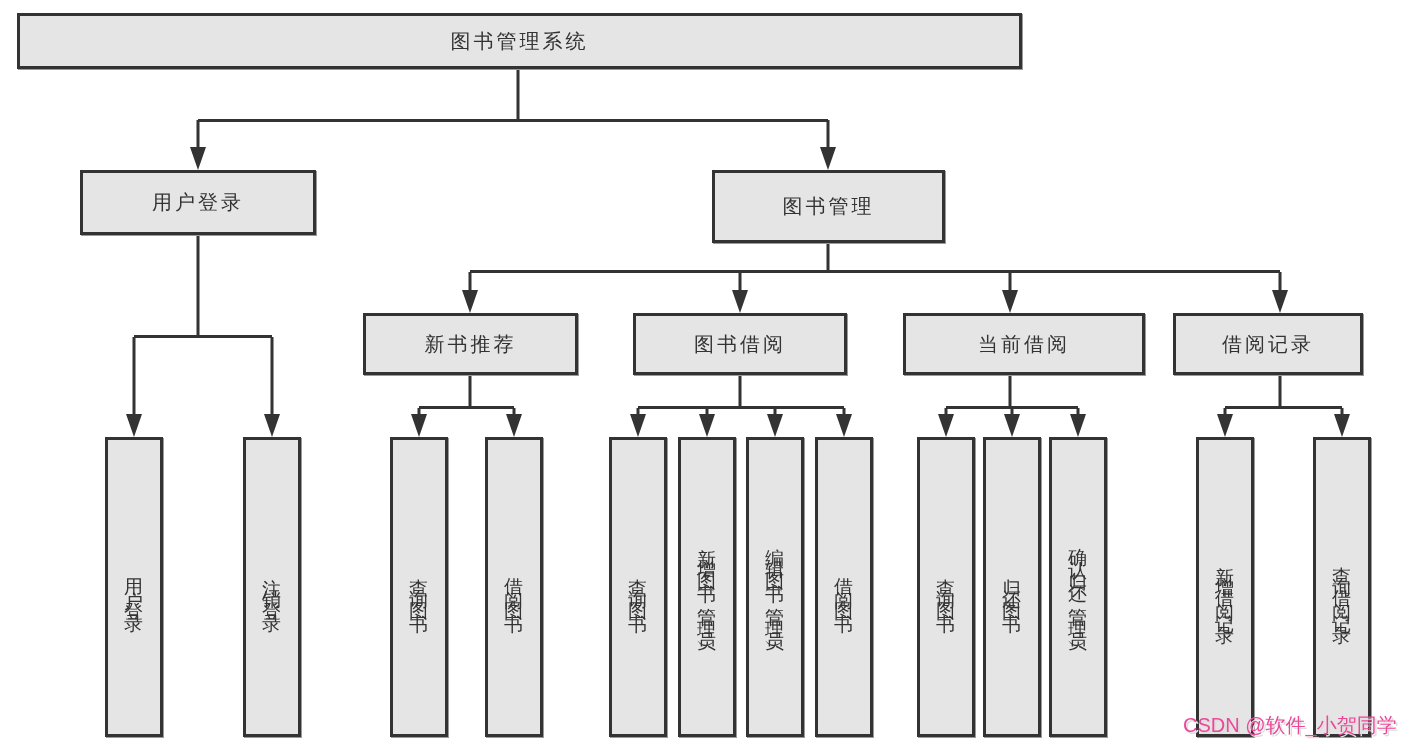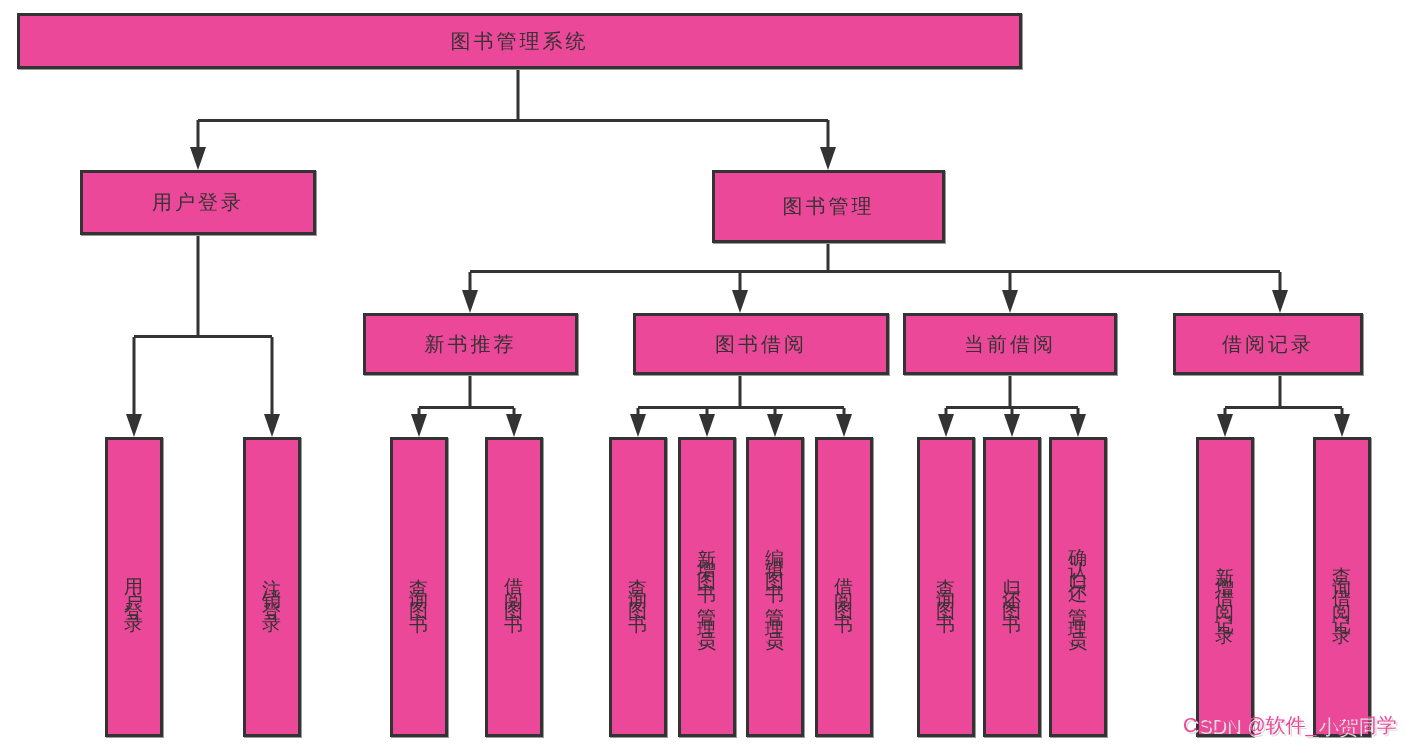--- a/index.html
+++ b/index.html
@@ -18,21 +18,21 @@
   .connectors {
     position: absolute;
     left: 0; top: 0;
     width: 1405px; height: 747px;
     z-index: 1;
   }
   .box {
     position: absolute;
     box-sizing: border-box;
     border: 3px solid #333333;
-    background: #ec4899;
+    background: #e5e5e5;
     color: #333333;
     display: flex;
     align-items: center;
     justify-content: center;
     z-index: 2;
     box-shadow: 1px 1px 0 #9a9a9a;
   }
   .box.h {
     font-size: 20px;
     letter-spacing: 3px;
@@ -45,22 +45,22 @@
     letter-spacing: 12px;
     line-height: 1;
   }
   
   .b-root   { left: 17px;  top: 13px;  width: 1005px; height: 56px; }
   
   .b-l2-0   { left: 80px;  top: 170px; width: 236px; height: 65px; }
   .b-l2-1   { left: 712px; top: 170px; width: 233px; height: 73px; }
   
   .b-l3-0   { left: 363px;  top: 313px; width: 215px; height: 62px; }
-  .b-l3-1   { left: 633px;  top: 313px; width: 256px; height: 62px; text-align: right; }
-  .b-l3-2   { left: 903px;  top: 313px; width: 214px; height: 62px; }
+  .b-l3-1   { left: 633px;  top: 313px; width: 214px; height: 62px; text-align: right; }
+  .b-l3-2   { left: 903px;  top: 313px; width: 242px; height: 62px; }
   .b-l3-3   { left: 1173px; top: 313px; width: 190px; height: 62px; }
   
   .b-leaf   { top: 437px; width: 58px; height: 300px; }
   .b-leaf-0  { left: 105px; }
   .b-leaf-1  { left: 243px; }
   .b-leaf-2  { left: 390px; }
   .b-leaf-3  { left: 485px; }
   .b-leaf-4  { left: 609px; }
   .b-leaf-5  { left: 678px; }
   .b-leaf-6  { left: 746px; }

